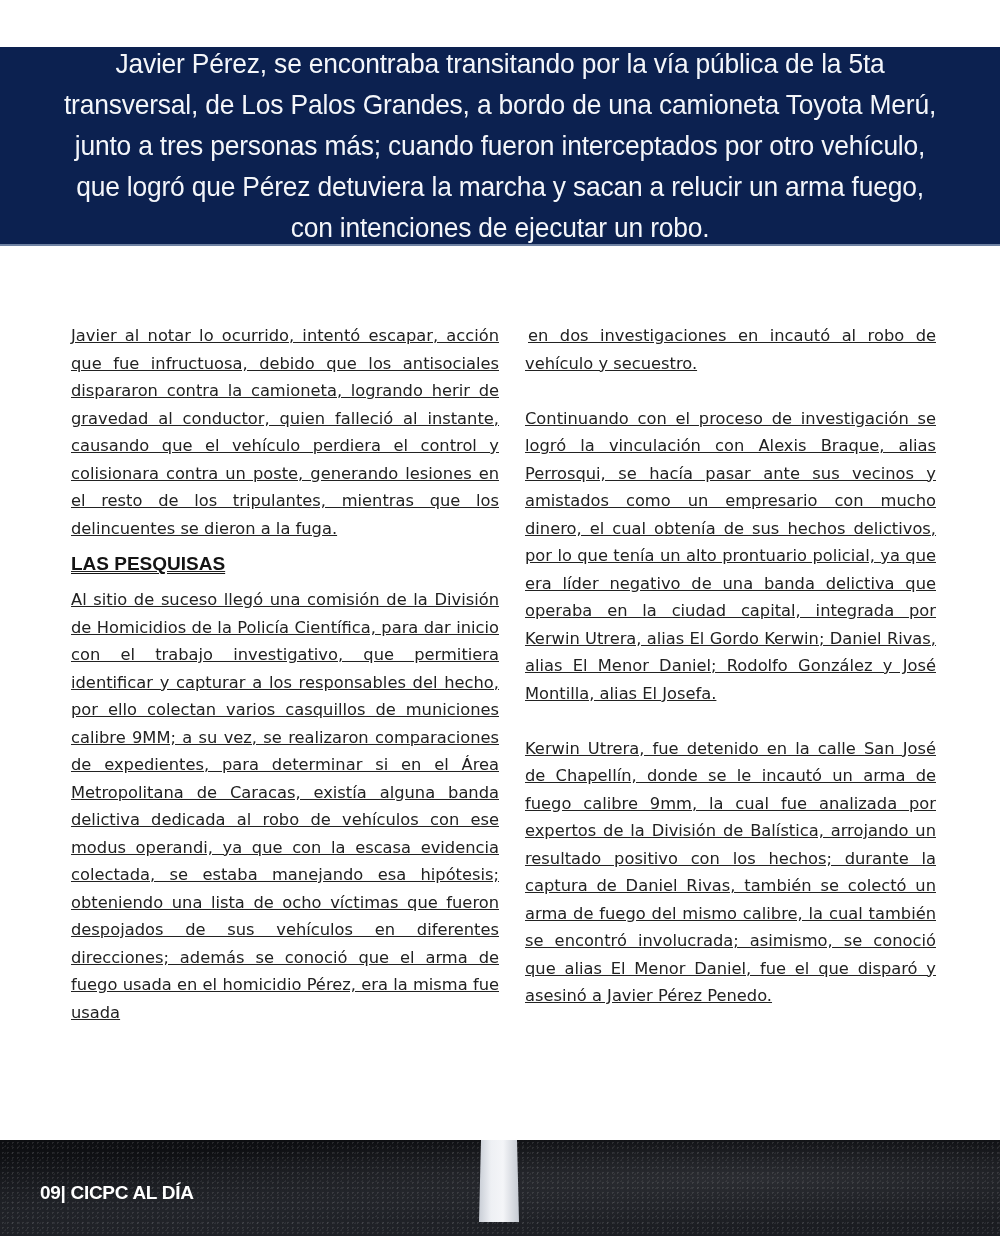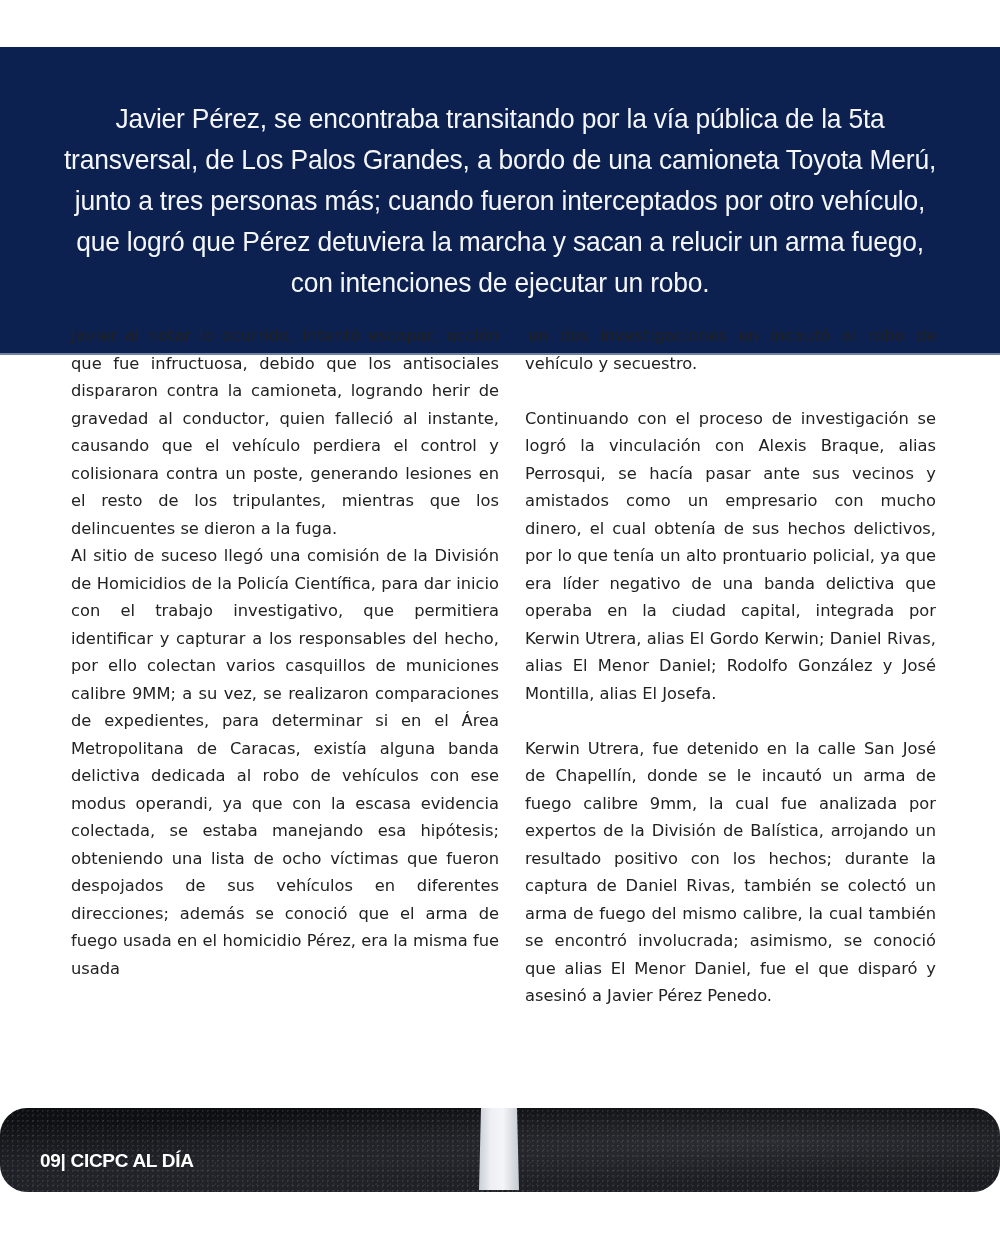--- a/index.html
+++ b/index.html
@@ -3,21 +3,21 @@
 <meta charset="utf-8">
 <style>
   html, body { margin: 0; padding: 0; }
   body {
     width: 1000px; height: 1250px; position: relative; overflow: hidden;
     background: #ffffff;
     font-family: "Liberation Sans", sans-serif;
     color: #1e1e1e;
   }
   .banner {
-    position: absolute; left: 0; top: 47px; width: 1000px; height: 308px;
+    position: absolute; left: 0; top: 47px; width: 1000px; height: 199px;
     background: #0c2150;
     border-bottom: 2px solid #6f82a3;
     box-sizing: border-box;
     display: flex; align-items: center; justify-content: center;
   }
   .banner p {
     margin: 0; padding: 0 36px;
     color: #f4f6fa;
     font-family: "Liberation Sans", sans-serif;
     font-size: 27.5px;
@@ -26,45 +26,45 @@
     letter-spacing: -0.2px;
     transform: scaleX(0.96);
   }
   .col {
     position: absolute; top: 322px;
     font-family: "DejaVu Sans", sans-serif;
     font-size: 16.3px;
     line-height: 27.5px;
     color: #222;
     text-align: justify;
+    text-decoration: underline;
   }
   .col p { margin: 0; }
   .col-left { left: 71px; width: 428px; }
   .col-right { left: 525px; width: 411px; }
   .col-right p.cont { text-indent: 3px; }
   .gap { height: 27.5px; }
   .section-heading {
     margin: 10px 0 10px 0;
     font-family: "Liberation Sans", sans-serif;
     font-weight: bold;
     font-size: 19px;
     line-height: 24px;
     text-decoration: underline;
     text-underline-offset: 3px;
     color: #141414;
     text-align: left;
   }
   .footer {
-    position: absolute; left: 0; top: 1108px; width: 1000px; height: 84px;
+    position: absolute; left: 0; top: 1140px; width: 1000px; height: 96px;
     background:
       radial-gradient(ellipse at 75% 40%, rgba(60,62,68,0.6), rgba(0,0,0,0) 60%),
       radial-gradient(ellipse at 20% 70%, rgba(45,48,55,0.5), rgba(0,0,0,0) 55%),
       linear-gradient(180deg, #0d0e11 0%, #1c1e23 100%);
     overflow: hidden;
-    border-radius: 27px;
   }
   .footer .grain {
     position: absolute; inset: 0;
     background-image:
       radial-gradient(rgba(255,255,255,0.10) 1px, transparent 1px),
       radial-gradient(rgba(255,255,255,0.06) 1px, transparent 1px);
     background-size: 5px 5px, 7px 7px;
     background-position: 0 0, 2px 3px;
   }
   .footer .road-line {
@@ -83,20 +83,21 @@
 </style>
 </head>
 <body>
 
 <div class="banner">
   <p>Javier Pérez, se encontraba transitando por la vía pública de la 5ta transversal, de Los Palos Grandes, a bordo de una camioneta Toyota Merú, junto a tres personas más; cuando fueron interceptados por otro vehículo, que logró que Pérez detuviera la marcha y sacan a relucir un arma fuego, con intenciones de ejecutar un robo.</p>
 </div>
 
 <div class="col col-left">
   <p>Javier al notar lo ocurrido, intentó escapar, acción que fue infructuosa, debido que los antisociales dispararon contra la camioneta, logrando herir de gravedad al conductor, quien falleció al instante, causando que el vehículo perdiera el control y colisionara contra un poste, generando lesiones en el resto de los tripulantes, mientras que los delincuentes se dieron a la fuga.</p>
+  <div class="section-heading">LAS PESQUISAS</div>
   <p>Al sitio de suceso llegó una comisión de la División de Homicidios de la Policía Científica, para dar inicio con el trabajo investigativo, que permitiera identificar y capturar a los responsables del hecho, por ello colectan varios casquillos de municiones calibre 9MM; a su vez, se realizaron comparaciones de expedientes, para determinar si en el Área Metropolitana de Caracas, existía alguna banda delictiva dedicada al robo de vehículos con ese modus operandi, ya que con la escasa evidencia colectada, se estaba manejando esa hipótesis; obteniendo una lista de ocho víctimas que fueron despojados de sus vehículos en diferentes direcciones; además se conoció que el arma de fuego usada en el homicidio Pérez, era la misma fue usada</p>
 </div>
 
 <div class="col col-right">
   <p class="cont">en dos investigaciones en incautó al robo de vehículo y secuestro.</p>
   <div class="gap"></div>
   <p>Continuando con el proceso de investigación se logró la vinculación con Alexis Braque, alias Perrosqui, se hacía pasar ante sus vecinos y amistados como un empresario con mucho dinero, el cual obtenía de sus hechos delictivos, por lo que tenía un alto prontuario policial, ya que era líder negativo de una banda delictiva que operaba en la ciudad capital, integrada por Kerwin Utrera, alias El Gordo Kerwin; Daniel Rivas, alias El Menor Daniel; Rodolfo González y José Montilla, alias El Josefa.</p>
   <div class="gap"></div>
   <p>Kerwin Utrera, fue detenido en la calle San José de Chapellín, donde se le incautó un arma de fuego calibre 9mm, la cual fue analizada por expertos de la División de Balística, arrojando un resultado positivo con los hechos; durante la captura de Daniel Rivas, también se colectó un arma de fuego del mismo calibre, la cual también se encontró involucrada; asimismo, se conoció que alias El Menor Daniel, fue el que disparó y asesinó a Javier Pérez Penedo.</p>
 </div>

